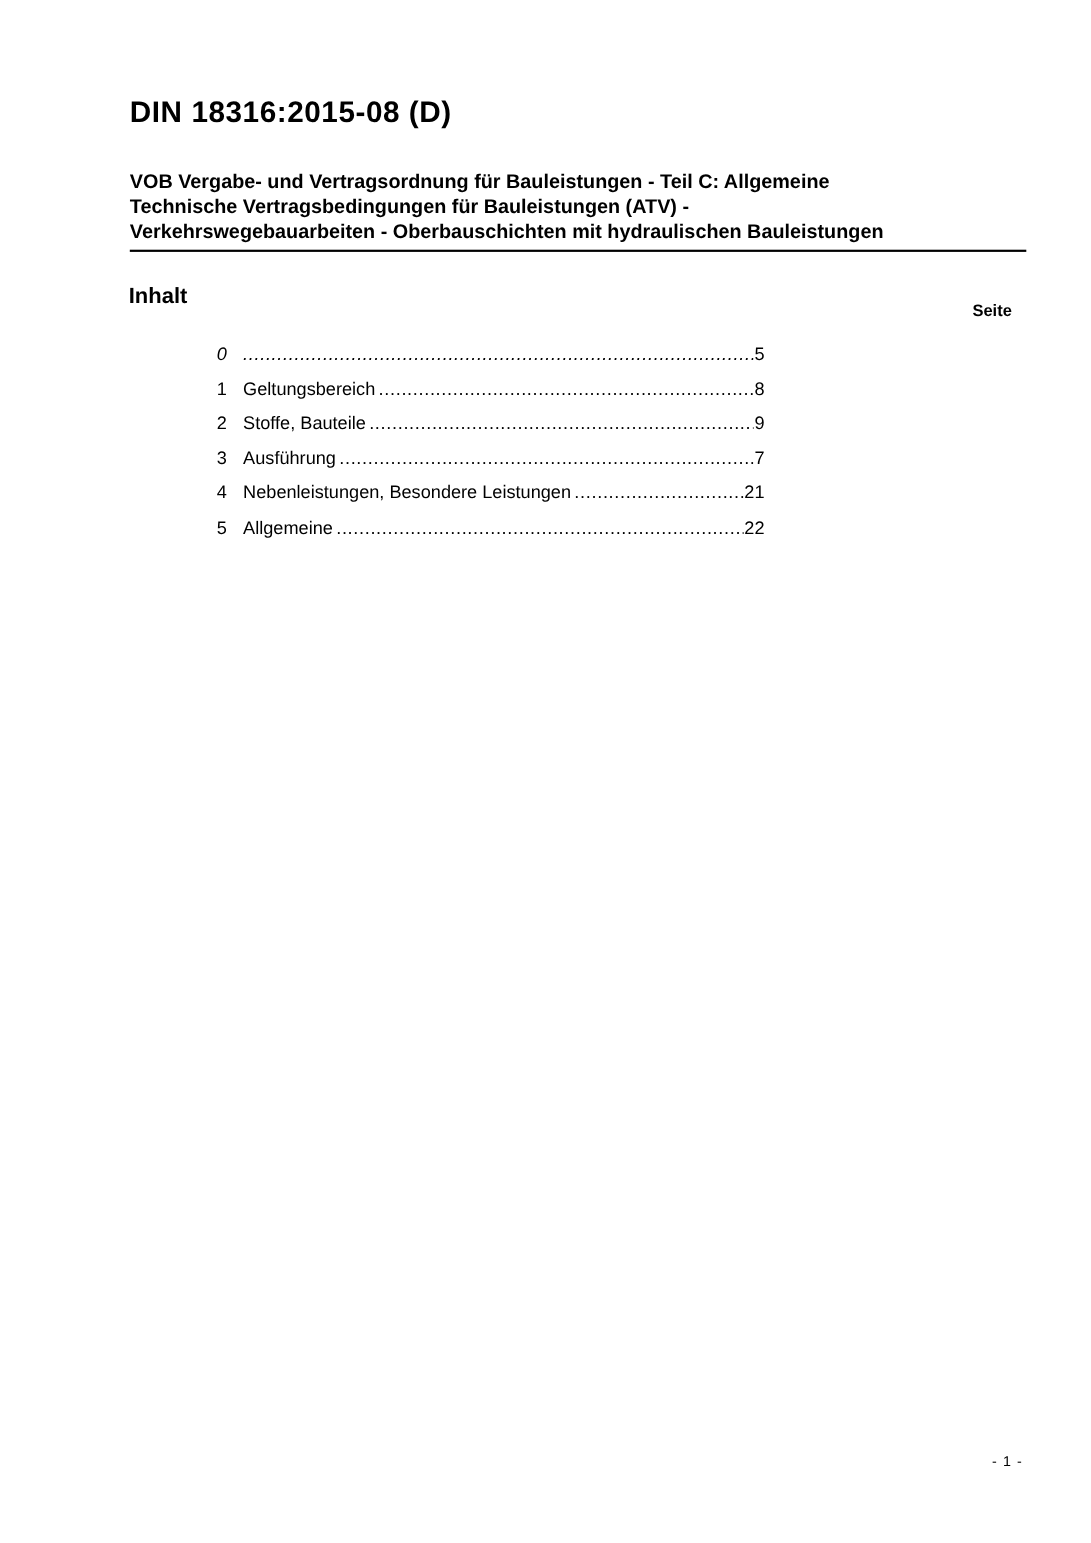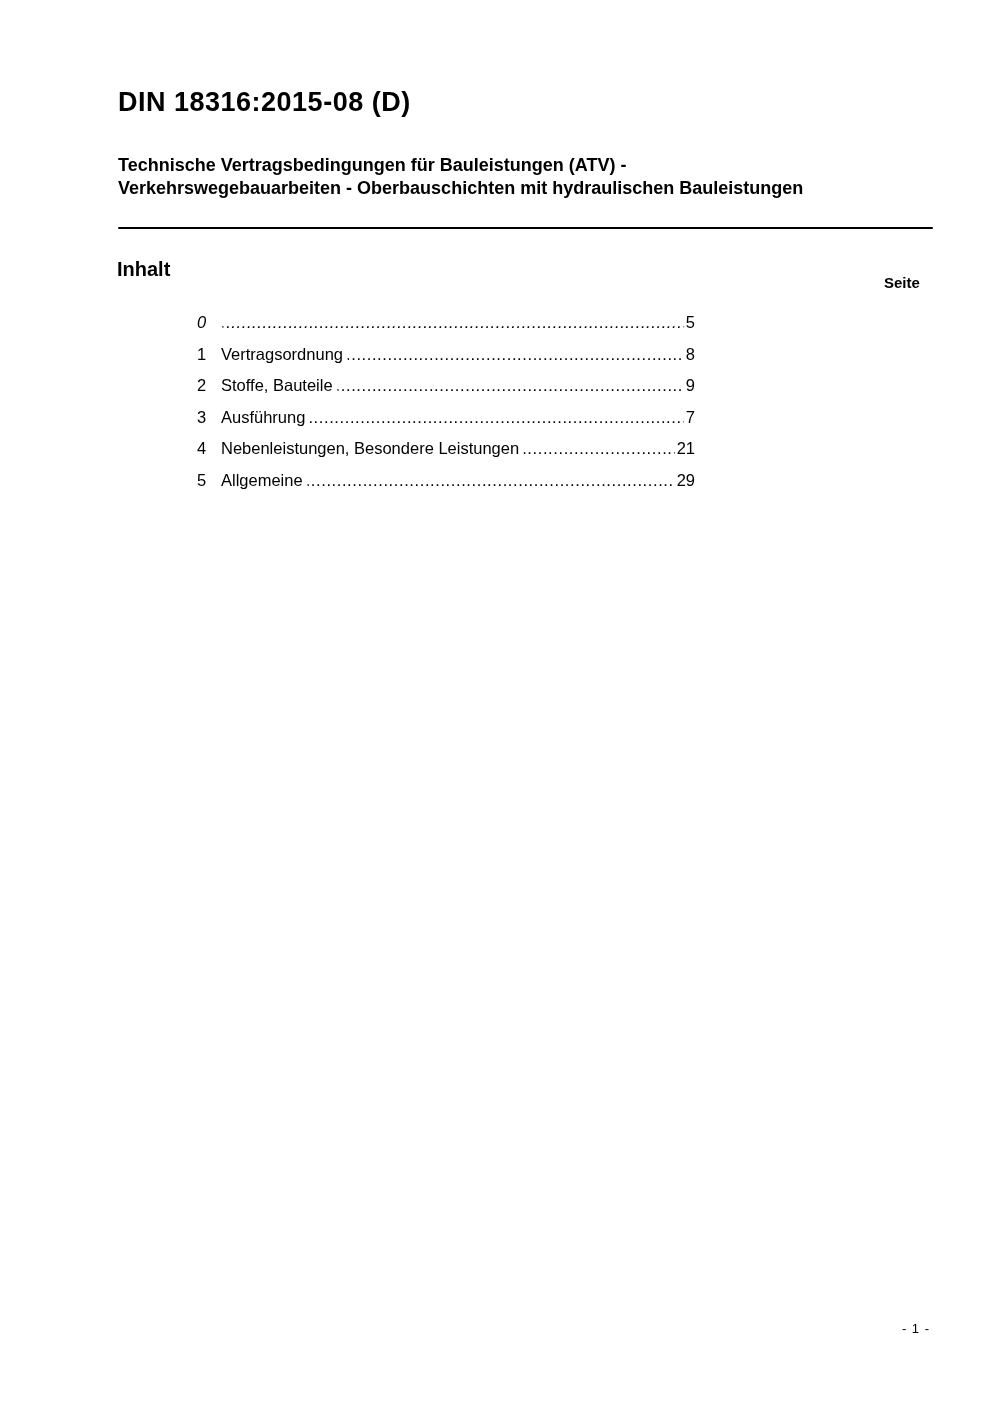--- a/index.html
+++ b/index.html
@@ -1,15 +1,15 @@
 <!DOCTYPE html>
 <html lang="de"><head>
 <meta charset="utf-8">
 <style>
-  * { box-sizing: border-box; border-radius: 26px; }
+  * { box-sizing: border-box; }
   html, body { margin: 0; padding: 0; }
   body {
     width: 992px;
     height: 1403px;
     background: #ffffff;
     color: #000000;
     font-family: "Liberation Sans", sans-serif;
     position: relative;
     overflow: hidden;
   }
@@ -106,41 +106,42 @@
   }
 </style>
 </head>
 <body>
 
 <div class="page">
 
   <div class="doc-number">DIN 18316:2015-08 (D)</div>
 
   <div class="doc-title">
+    <div class="title-line">VOB Vergabe- und Vertragsordnung für Bauleistungen - Teil C: Allgemeine</div>
     <div class="title-line">Technische Vertragsbedingungen für Bauleistungen (ATV) -</div>
     <div class="title-line">Verkehrswegebauarbeiten - Oberbauschichten mit hydraulischen Bauleistungen</div>
   </div>
 
   <div class="title-rule"></div>
 
   <div class="toc-heading">Inhalt</div>
 
   <div class="page-col-label">Seite</div>
 
   <div class="toc">
 
     <div class="toc-row italic">
       <span class="toc-num">0</span>
       <span class="toc-dots">........................................................................................................................</span>
       <span class="toc-page">5</span>
     </div>
 
     <div class="toc-row">
       <span class="toc-num">1</span>
-      <span class="toc-title">Vertragsordnung</span>
+      <span class="toc-title">Geltungsbereich</span>
       <span class="toc-dots">........................................................................................................................</span>
       <span class="toc-page">8</span>
     </div>
 
     <div class="toc-row">
       <span class="toc-num">2</span>
       <span class="toc-title">Stoffe, Bauteile</span>
       <span class="toc-dots">........................................................................................................................</span>
       <span class="toc-page">9</span>
     </div>
@@ -156,20 +157,20 @@
       <span class="toc-num">4</span>
       <span class="toc-title">Nebenleistungen, Besondere Leistungen</span>
       <span class="toc-dots">........................................................................................................................</span>
       <span class="toc-page">21</span>
     </div>
 
     <div class="toc-row">
       <span class="toc-num">5</span>
       <span class="toc-title">Allgemeine</span>
       <span class="toc-dots">........................................................................................................................</span>
-      <span class="toc-page">29</span>
+      <span class="toc-page">22</span>
     </div>
 
   </div>
 
   <div class="page-footer">- 1 -</div>
 
 </div>
 
 </body></html>

